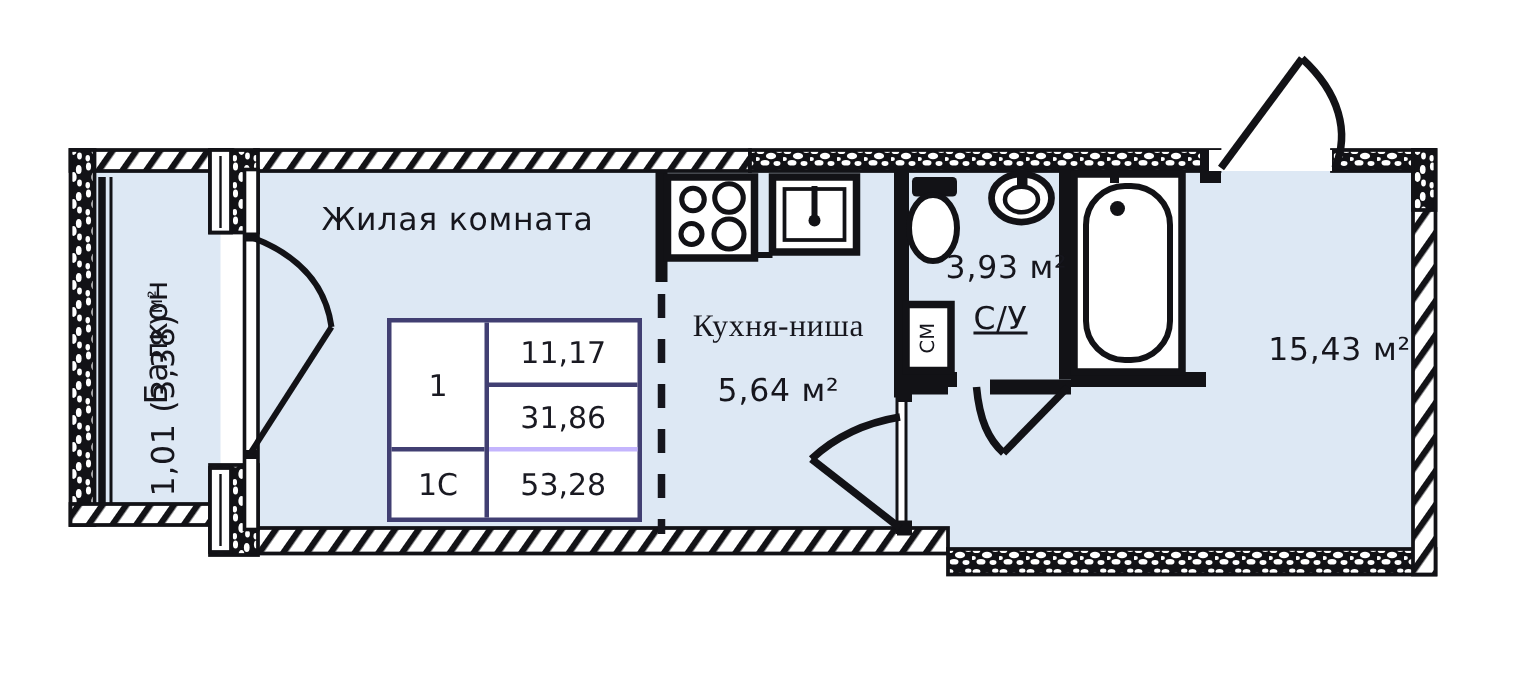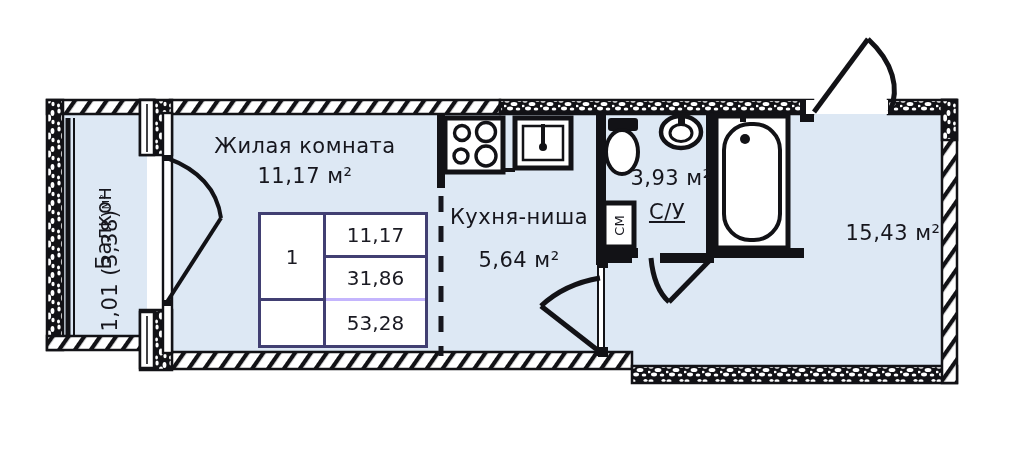--- a/index.html
+++ b/index.html
@@ -204,26 +204,22 @@
   <div class="lbl rname vert" style="left:-6px;top:216px;width:220px;transform:rotate(-90deg);">
     <span>Балкон</span>
   </div>
   <div class="lbl rarea vert" style="left:-21px;top:250px;width:260px;transform:rotate(-90deg);">
     <span>1,01 (3,38)</span><span class="sup">м²</span>
   </div>
 
   <div class="lbl rname" style="left:180px;top:134px;width:250px;">
     <span>Жилая комната</span>
   </div>
-  <div class="lbl rarea" style="left:180px;top:164px;width:250px;">
-    <span>11,17</span>
-    <span>м²</span>
-  </div>
-
-  <div class="lbl rname" style="left:443px;top:205px;width:152px;">
+
+  <div class="lbl rname" style="left:443px;top:205px;width:152px;font-family:Liberation Serif, serif;">
     <span>Кухня-ниша</span>
   </div>
   <div class="lbl rarea" style="left:443px;top:248px;width:152px;">
     <span>5,64</span>
     <span>м²</span>
   </div>
 
   <div class="lbl rarea" style="left:616px;top:166px;width:110px;">
     <span>3,93</span>
     <span>м²</span>
@@ -237,20 +233,21 @@
     <span>м²</span>
   </div>
 
   <div class="smlab vert" style="left:604px;top:218px;width:30px;text-align:center;transform:rotate(-90deg);">
     <span>СМ</span>
   </div>
 
   <div id="spec">
     <div class="colL">
       <div class="cell c1">1</div>
+      <div class="cell c2">1С</div>
     </div>
     <div class="colR">
       <div class="cell r1">11,17</div>
       <div class="cell r2">31,86</div>
       <div class="cell r3">53,28</div>
     </div>
   </div>
 
 </div>
 

